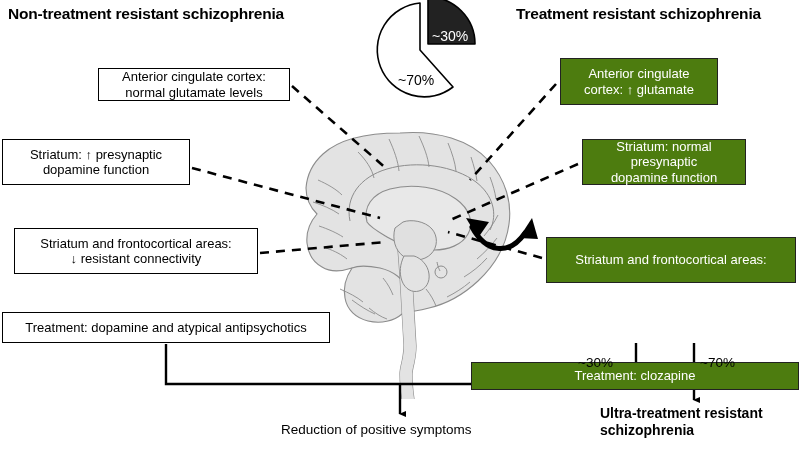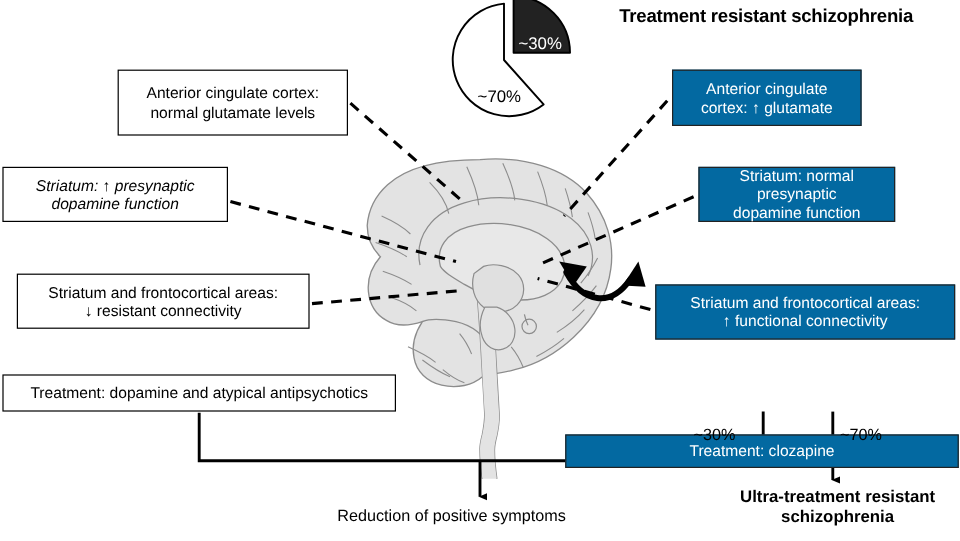--- a/index.html
+++ b/index.html
@@ -38,29 +38,29 @@
     font-size: 13px;
     line-height: 1.18;
     padding: 3px 6px;
   }
   .box.light {
     background: #ffffff;
     border: 1.4px solid #000000;
     color: #000000;
   }
   .box.dark {
-    background: #0369a1;
+    background: #4d7c0f;
     border: 1.4px solid #222222;
     color: #ffffff;
   }
   .box span { display: block; }
 
   
-  #box-acc-left        { left: 98px;  top: 58px;  width: 192px; height: 55px; }
-  #box-striatum-left   { left: 2px;   top: 139px; width: 188px; height: 46px; font-style: italic; }
+  #box-acc-left        { left: 98px;  top: 68px;  width: 192px; height: 33px; }
+  #box-striatum-left   { left: 2px;   top: 139px; width: 188px; height: 46px; }
   #box-connect-left    { left: 14px;  top: 228px; width: 244px; height: 46px; }
   #box-treatment-left  { left: 2px;   top: 312px; width: 328px; height: 31px; }
 
   
   #box-acc-right       { left: 560px; top: 58px;  width: 158px; height: 47px; }
   #box-striatum-right  { left: 582px; top: 139px; width: 164px; height: 46px; }
   #box-connect-right   { left: 546px; top: 237px; width: 250px; height: 46px; }
   #box-treatment-right { left: 471px; top: 314px; width: 328px; height: 28px; margin-top: 48px; }
 
   
@@ -99,32 +99,33 @@
     top: 422px;
     font-size: 13.5px;
     color: #000;
     white-space: nowrap;
   }
   #outcome-right {
     position: absolute;
     left: 600px;
     top: 405px;
     width: 196px;
-    text-align: center;
+    text-align: left;
     font-size: 14px;
     font-weight: bold;
     line-height: 1.2;
     color: #000;
   }
 </style>
 </head>
 <body>
 
 <div id="figure">
 
+  <div id="heading-left" class="col-heading">Non-treatment resistant schizophrenia</div>
   <div id="heading-right" class="col-heading">Treatment resistant schizophrenia</div>
 
   <svg id="overlay" viewBox="0 0 800 451">
     <defs>
       <marker id="arrowdown" markerWidth="8" markerHeight="8" refX="3" refY="6" orient="auto" markerUnits="userSpaceOnUse">
         <path d="M0,0 L3,7 L6,0 Z" fill="#000"></path>
       </marker>
       <clipPath id="pieclip">
           <rect x="360" y="-10" width="160" height="120"></rect>
         </clipPath>
@@ -270,21 +271,20 @@
   <div id="box-striatum-right" class="box dark">
     <div>
       <span>Striatum: normal presynaptic</span>
       <span>dopamine function</span>
     </div>
   </div>
 
   <div id="box-connect-right" class="box dark">
     <div>
       <span>Striatum and frontocortical areas:</span>
-      <span>↑ functional connectivity</span>
     </div>
   </div>
 
   <div id="box-treatment-right" class="box dark">
     <span>Treatment: clozapine</span>
   </div>
 
   <div id="pct-30-flow" class="flow-pct">~30%</div>
   <div id="pct-70-flow" class="flow-pct">~70%</div>
 

